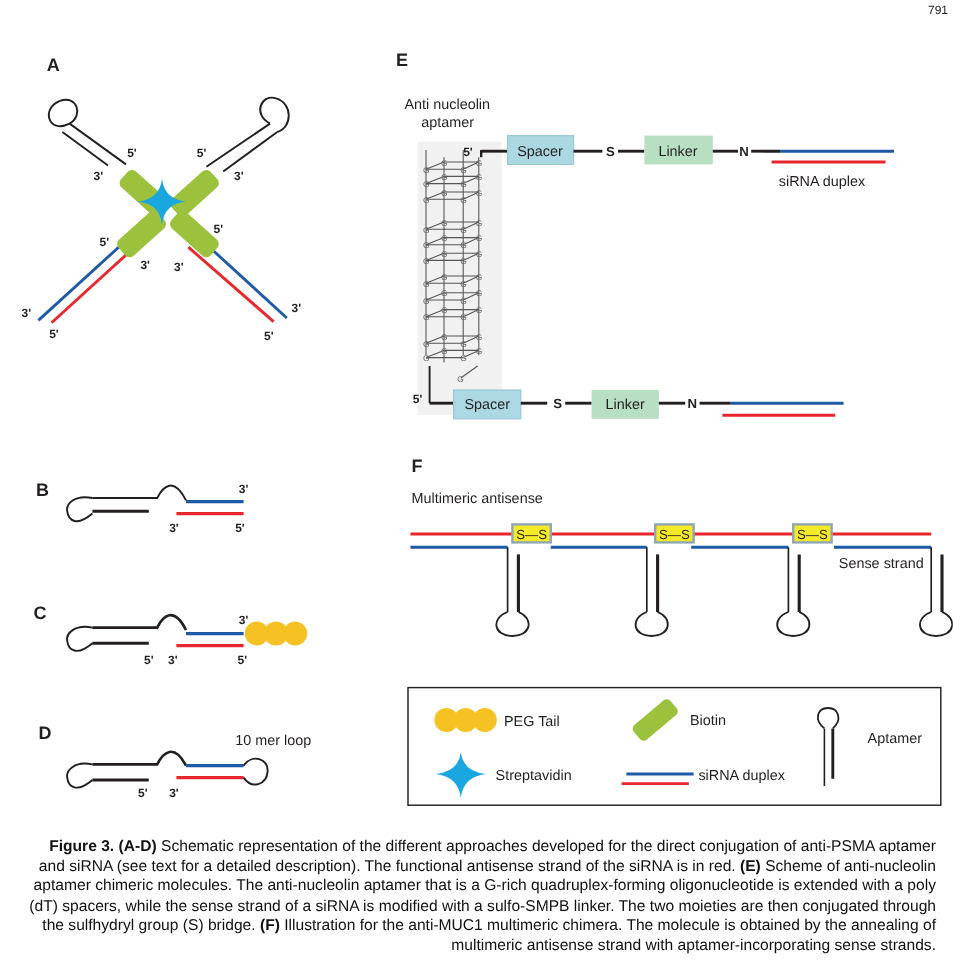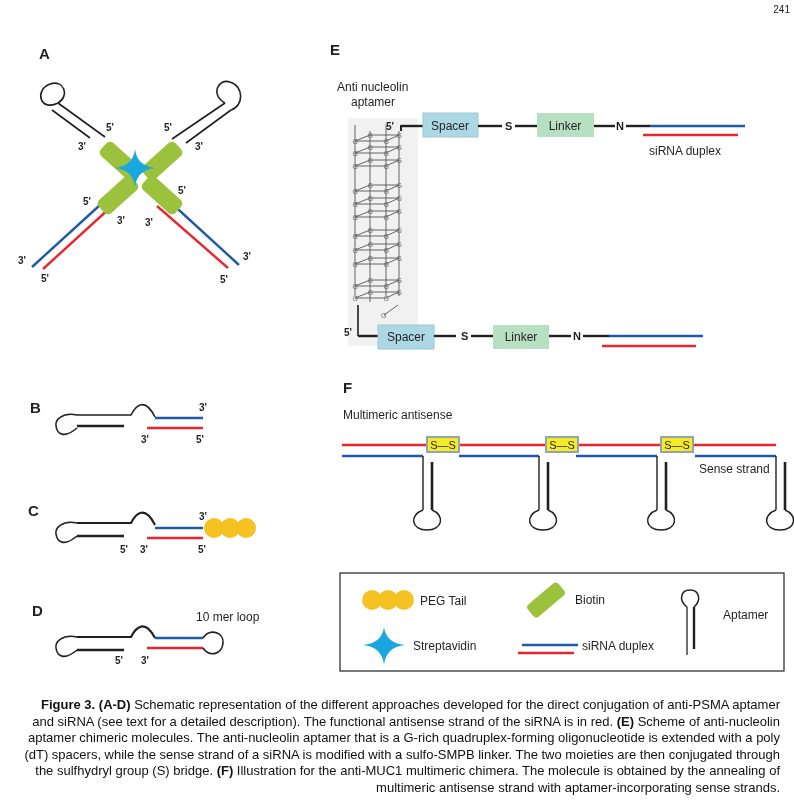--- a/index.html
+++ b/index.html
@@ -10,21 +10,21 @@
   .panel-label { font-size: 15px; font-weight: bold; }
   .prime { font-size: 10px; font-weight: bold; }
   .lbl { font-size: 12px; }
   .box-lbl { font-size: 12px; }
   .caption { position: absolute; left: 20px; top: 697px; width: 760px; font-family: Liberation Sans, sans-serif; font-size: 13px; line-height: 16.6px; color: #111; text-align: right; }
   .caption b { font-weight: bold; }
 </style>
 </head>
 <body>
 
-<div class="page-number">241</div>
+<div class="page-number">791</div>
 
 <svg class="figure" width="794" height="690" viewBox="0 0 794 690">
   <defs>
     <marker id="dummy"></marker>
   </defs>
 
   <g>
     <text class="panel-label" x="39" y="59">A</text>
 
     <g>

